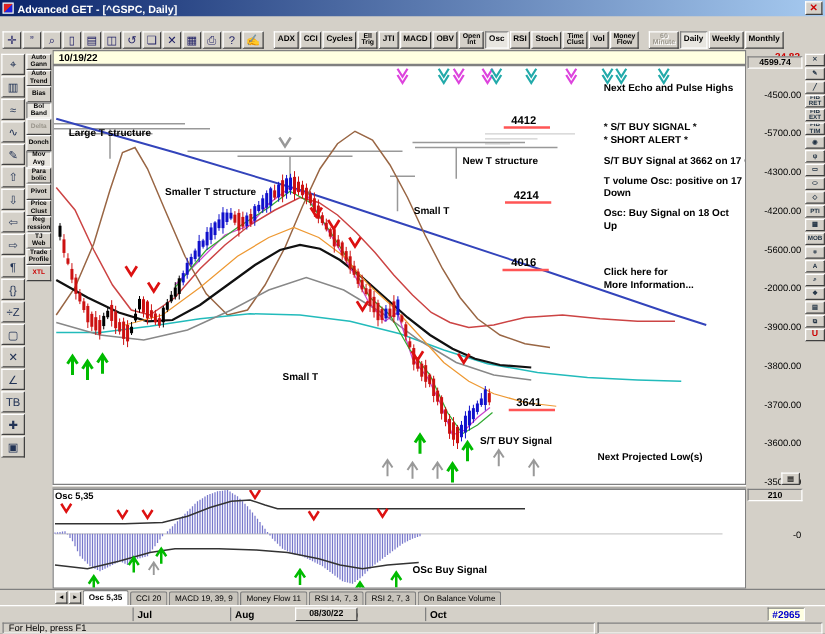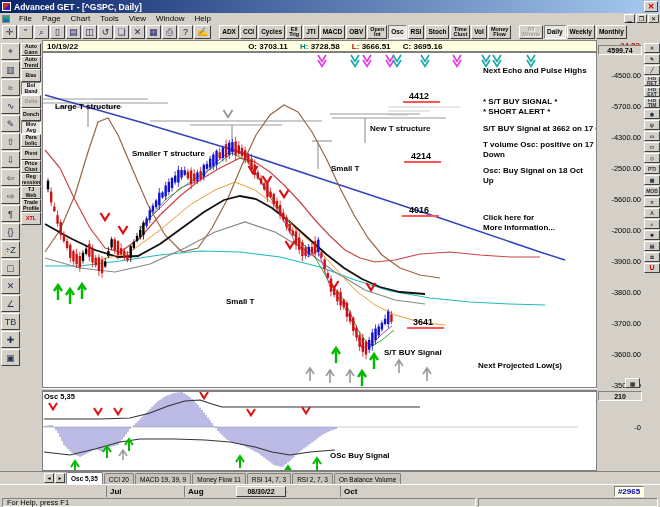--- a/index.html
+++ b/index.html
@@ -75,36 +75,20 @@
 </head>
 <body>
 
 <div id="win">
   <div id="titlebar">
     <span id="appicon"></span>
     <span id="titletext">Advanced GET - [^GSPC, Daily]</span>
     <span class="winbtn out">✕</span>
   </div>
 
-  <div id="menubar">
-    <span id="childicon"></span>
-    <span id="menu-items" style="display:flex">
-        <span class="menuitem">File</span>
-        <span class="menuitem">Page</span>
-        <span class="menuitem">Chart</span>
-        <span class="menuitem">Tools</span>
-        <span class="menuitem">View</span>
-        <span class="menuitem">Window</span>
-        <span class="menuitem">Help</span>
-      </span>
-    <span id="menuspacer"></span>
-    <span class="childbtn out">▁</span>
-    <span class="childbtn out">❐</span>
-    <span class="childbtn out">✕</span>
-  </div>
 
   <div id="toolbar">
     <span id="tb-icons" style="display:flex">
         <span class="tbtn out">
           <span class="icon-glyph">✛</span>
         </span>
         <span class="tbtn out">
           <span class="icon-glyph">”</span>
         </span>
         <span class="tbtn out">
@@ -203,30 +187,20 @@
           <span class="l1">Weekly</span>
         </span>
         <span class="tbtn out">
           <span class="l1">Monthly</span>
         </span>
       </span>
   </div>
 
   <div id="quotebar">
     <span id="qdate">10/19/22</span>
-    <span id="qohlc">
-      <span>O:</span>
-      <span>3703.11</span>
-      <span class="qlab" style="color:#008080">H:</span>
-      <span>3728.58</span>
-      <span class="qlab" style="color:#cc0000">L:</span>
-      <span>3666.51</span>
-      <span class="qlab">C:</span>
-      <span>3695.16</span>
-    </span>
   </div>
   <div id="change">-24.82</div>
 
   <div id="lefttb">
     <div id="ltcol1">
         <span class="ltool out">⌖</span>
         <span class="ltool out">▥</span>
         <span class="ltool out">≈</span>
         <span class="ltool out">∿</span>
         <span class="ltool out">✎</span>
@@ -780,21 +754,21 @@
         <text x="330" y="458" font-size="8" font-weight="bold" fill="#000" font-family="Liberation Sans, sans-serif">OSc Buy Signal</text>
       </svg>
   </div>
 
   <div id="axiscol">
     <div id="axtop" class="in">4599.74</div>
     <div id="ylabels">
         <div class="axlabel" style="top: 19px;">-4500.00</div>
         <div class="axlabel" style="top: 50px;">-5700.00</div>
         <div class="axlabel" style="top: 81px;">-4300.00</div>
-        <div class="axlabel" style="top: 112px;">-2500.00</div>
+        <div class="axlabel" style="top: 112px;">-4200.00</div>
         <div class="axlabel" style="top: 143px;">-5600.00</div>
         <div class="axlabel" style="top: 174px;">-2000.00</div>
         <div class="axlabel" style="top: 205px;">-3900.00</div>
         <div class="axlabel" style="top: 236px;">-3800.00</div>
         <div class="axlabel" style="top: 267px;">-3700.00</div>
         <div class="axlabel" style="top: 298px;">-3600.00</div>
         <div class="axlabel" style="top: 329px;">-3500.00</div>
       </div>
     <div id="axbtn" class="out">▦</div>
     <div id="osctop" class="in">210</div>

